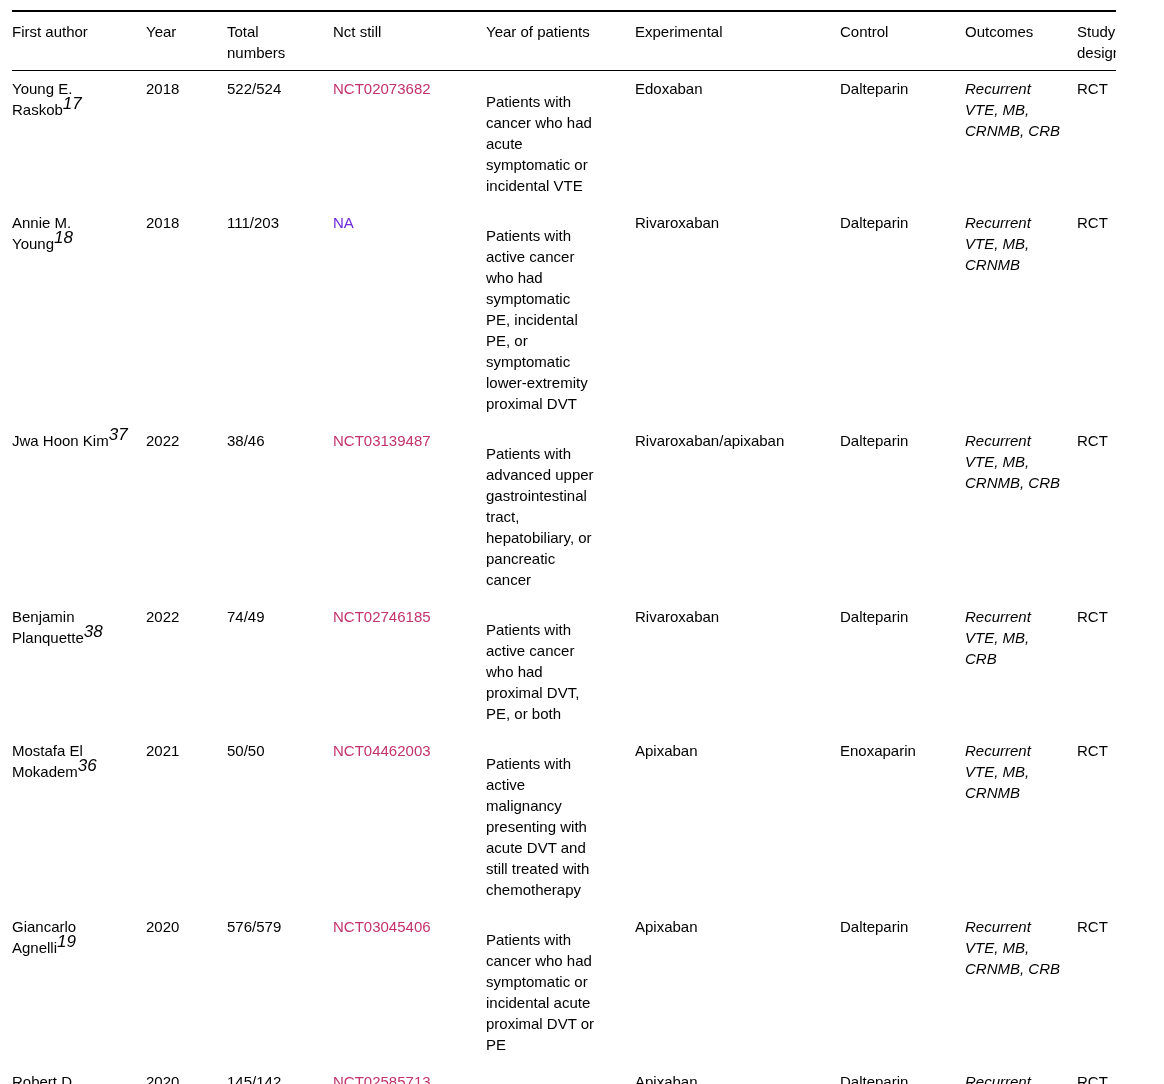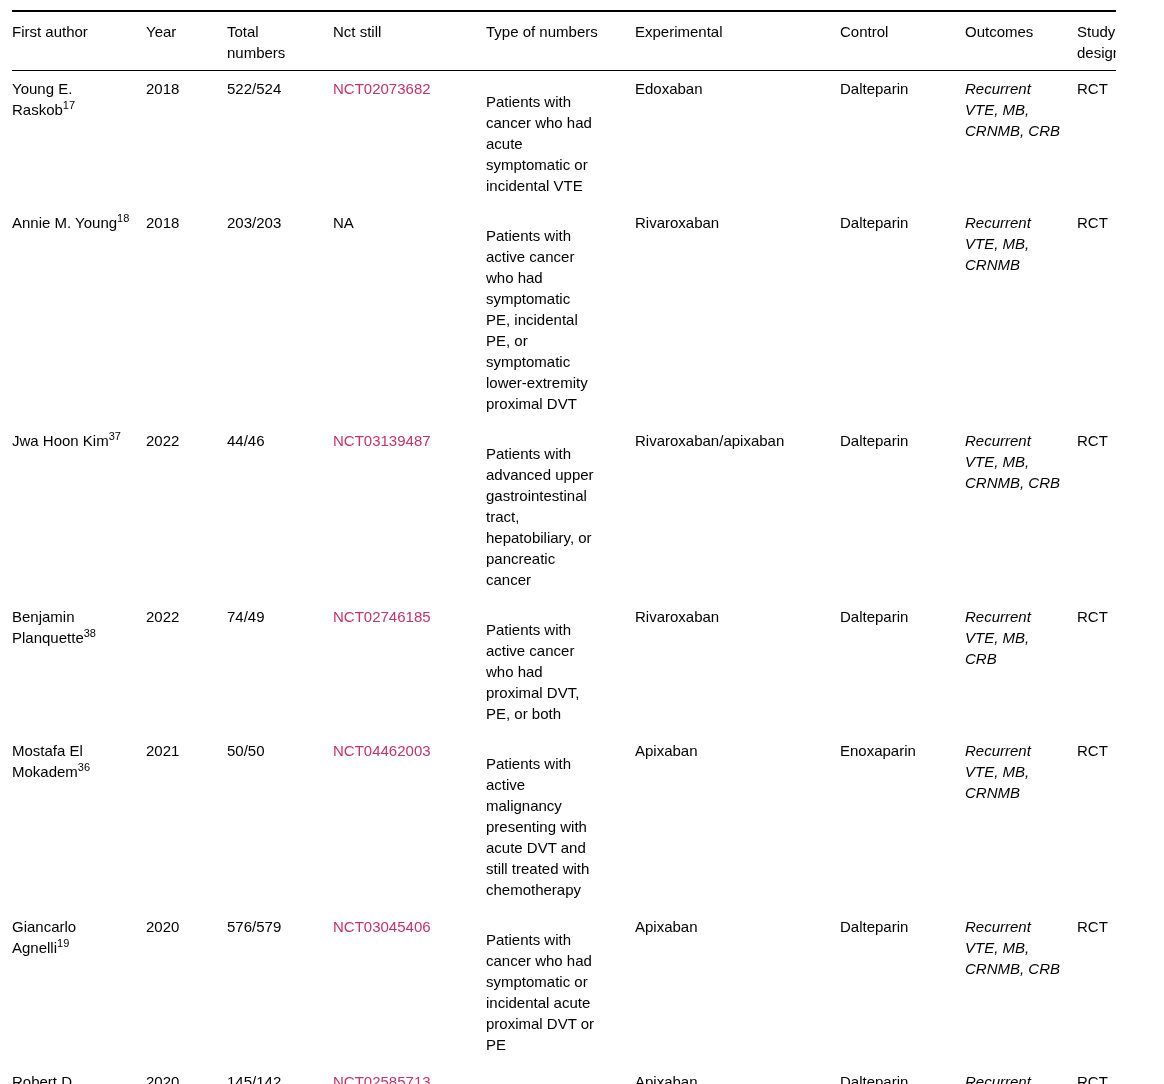--- a/index.html
+++ b/index.html
@@ -36,31 +36,32 @@
   tbody td {
     vertical-align: top;
     font-size: 15px;
     line-height: 21px;
     padding: 7px 12px 9px 0;
   }
   tbody tr:last-child td {
     padding-bottom: 12px;
   }
   sup.refnum {
-    font-size: 11px;
+    font-size: 17px;
     line-height: 0;
     vertical-align: super;
+    font-style: italic;
   }
   .wrap-author { max-width: 118px; }
   .wrap-patients { max-width: 112px; margin-top: 13px; }
   .wrap-outcomes { max-width: 96px; font-style: italic; }
   .wrap-exp { max-width: 190px; }
   .hdr-narrow-total { display: inline-block; max-width: 70px; }
   .hdr-narrow-design { display: inline-block; max-width: 56px; }
-  .nct { color: #000000; text-decoration: none; }
+  .nct { color: #6d28d9; text-decoration: none; }
   .nct.link { color: var(--link-color, #c2326b); cursor: pointer; }
 </style>
 </head>
 <body>
 
 <div class="page">
   <table class="study-table">
     <colgroup>
       <col style="width:134px">
       <col style="width:81px">
@@ -71,21 +72,21 @@
       <col style="width:125px">
       <col style="width:112px">
       <col style="width:75px">
     </colgroup>
     <thead>
       <tr>
         <th><span>First author</span></th>
         <th><span>Year</span></th>
         <th><span class="hdr-narrow-total">Total numbers</span></th>
         <th><span>Nct still</span></th>
-        <th><span>Type of numbers</span></th>
+        <th><span>Year of patients</span></th>
         <th><span>Experimental</span></th>
         <th><span>Control</span></th>
         <th><span>Outcomes</span></th>
         <th><span class="hdr-narrow-design">Study design</span></th>
       </tr>
     </thead>
     <tbody>
   <tr>
     <td>
       <div class="wrap-author"><span>Young E. Raskob</span><sup class="refnum">17</sup></div>
@@ -104,41 +105,41 @@
             <div class="wrap-outcomes">Recurrent VTE, MB, CRNMB, CRB</div>
           </td>
     <td><span>RCT</span></td>
   </tr>
 
   <tr>
     <td>
       <div class="wrap-author"><span>Annie M. Young</span><sup class="refnum">18</sup></div>
     </td>
     <td><span>2018</span></td>
-    <td><span>203/203</span></td>
+    <td><span>111/203</span></td>
     <td><span class="nct">NA</span></td>
     <td>
             <div class="wrap-patients">Patients with active cancer who had symptomatic PE, incidental PE, or symptomatic lower-extremity proximal DVT</div>
           </td>
     <td>
             <div class="wrap-exp">Rivaroxaban</div>
           </td>
     <td><span>Dalteparin</span></td>
     <td>
             <div class="wrap-outcomes">Recurrent VTE, MB, CRNMB</div>
           </td>
     <td><span>RCT</span></td>
   </tr>
 
   <tr>
     <td>
       <div class="wrap-author"><span>Jwa Hoon Kim</span><sup class="refnum">37</sup></div>
     </td>
     <td><span>2022</span></td>
-    <td><span>44/46</span></td>
+    <td><span>38/46</span></td>
     <td><span class="nct link">NCT03139487</span></td>
     <td>
             <div class="wrap-patients">Patients with advanced upper gastrointestinal tract, hepatobiliary, or pancreatic cancer</div>
           </td>
     <td>
             <div class="wrap-exp">Rivaroxaban/apixaban</div>
           </td>
     <td><span>Dalteparin</span></td>
     <td>
             <div class="wrap-outcomes">Recurrent VTE, MB, CRNMB, CRB</div>

